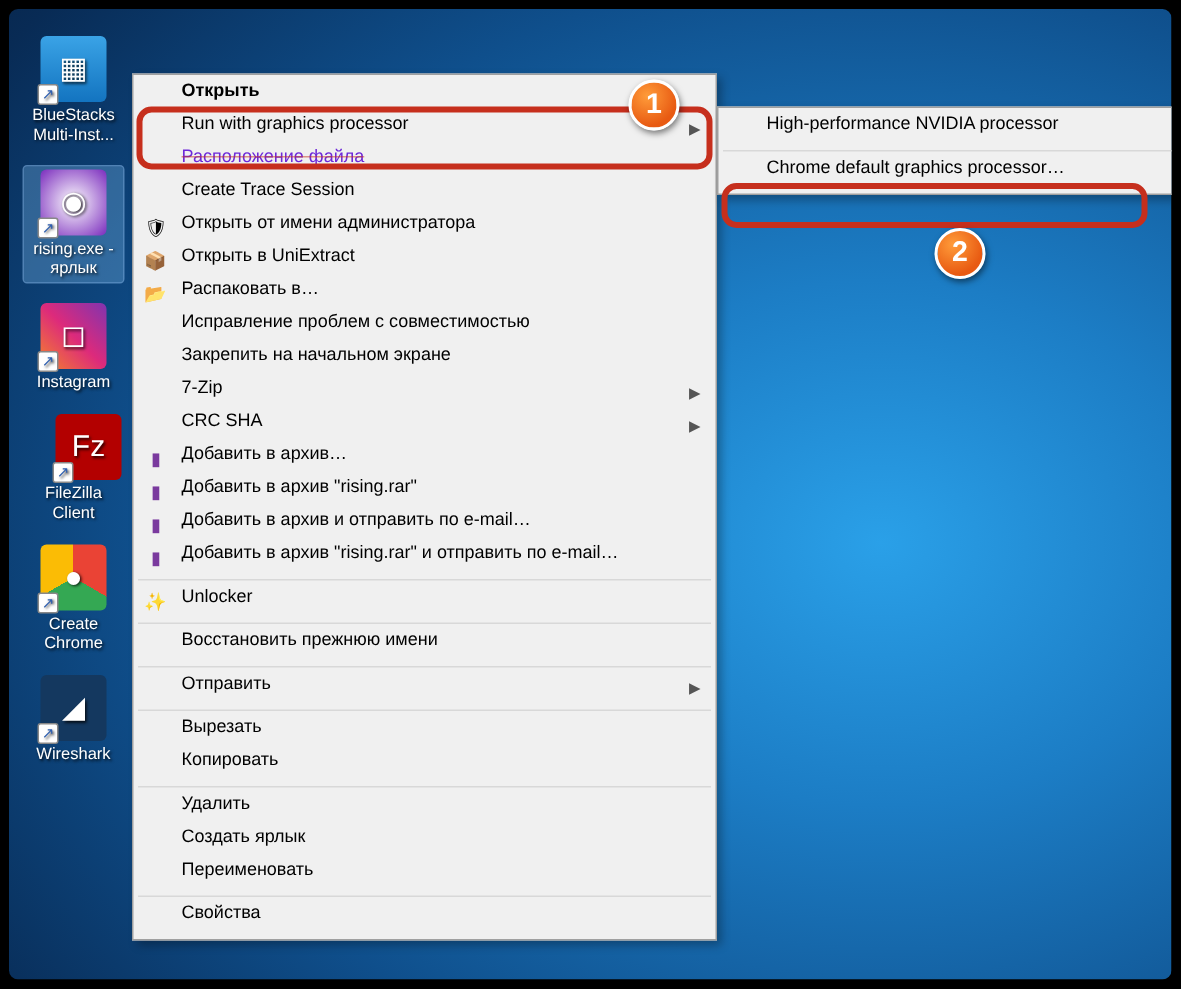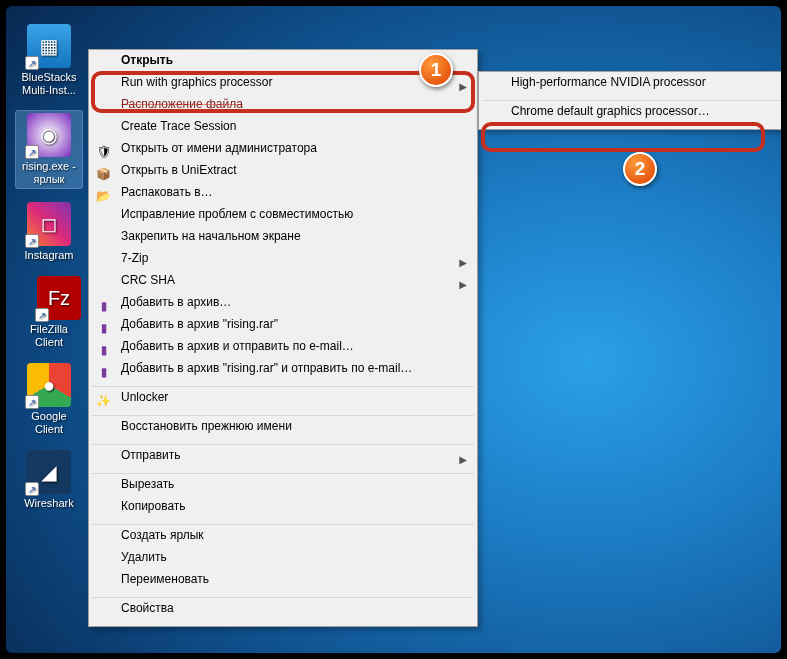--- a/index.html
+++ b/index.html
@@ -112,38 +112,38 @@
         <div class="desk-icon">
           <div class="img" style="background: linear-gradient(45deg, rgb(245, 133, 41), rgb(221, 42, 123), rgb(129, 52, 175)); position: relative; color: rgb(255, 255, 255); font-size: 20px;">◻<div class="shortcut-arrow">↗</div></div>
           <span>Instagram</span>
         </div>
         <div class="desk-icon">
           <div class="img" style="background: rgb(179, 0, 0); position: relative; color: rgb(255, 255, 255); font-size: 20px; margin-left: 20px;">Fz<div class="shortcut-arrow">↗</div></div>
           <span>FileZilla Client</span>
         </div>
         <div class="desk-icon">
           <div class="img" style="background: conic-gradient(rgb(234, 67, 53) 0deg, rgb(234, 67, 53) 120deg, rgb(52, 168, 83) 120deg, rgb(52, 168, 83) 240deg, rgb(251, 188, 5) 240deg, rgb(251, 188, 5) 360deg); position: relative; color: rgb(255, 255, 255); font-size: 20px;">●<div class="shortcut-arrow">↗</div></div>
-          <span>Google Client</span>
+          <span>Create Chrome</span>
         </div>
         <div class="desk-icon">
           <div class="img" style="background: rgb(20, 56, 95); position: relative; color: rgb(255, 255, 255); font-size: 20px;">◢<div class="shortcut-arrow">↗</div></div>
           <span>Wireshark</span>
         </div>
       </div>
 
   <div class="menu main">
     <div class="item">
           <span style="font-weight:bold">Открыть</span>
         </div>
     <div class="item">
           <span>Run with graphics processor</span>
           <span class="arrow">▶</span>
         </div>
     <div class="item">
-          <span style="color:#7f1d1d;text-decoration:line-through rgba(198,47,29,0.5)">Расположение файла</span>
+          <span style="color:#6d28d9;text-decoration:line-through rgba(198,47,29,0.5)">Расположение файла</span>
         </div>
     <div class="item">
           <span>Create Trace Session</span>
         </div>
     <div class="item">
           <span class="ico">🛡</span>
           <span>Открыть от имени администратора</span>
         </div>
     <div class="item">
           <span class="ico">📦</span>
@@ -199,24 +199,24 @@
         </div>
     <div class="sep"></div>
     <div class="item">
           <span>Вырезать</span>
         </div>
     <div class="item">
           <span>Копировать</span>
         </div>
     <div class="sep"></div>
     <div class="item">
+          <span>Удалить</span>
+        </div>
+    <div class="item">
           <span>Создать ярлык</span>
-        </div>
-    <div class="item">
-          <span>Удалить</span>
         </div>
     <div class="item">
           <span>Переименовать</span>
         </div>
     <div class="sep"></div>
     <div class="item">
           <span>Свойства</span>
         </div>
   </div>
 

